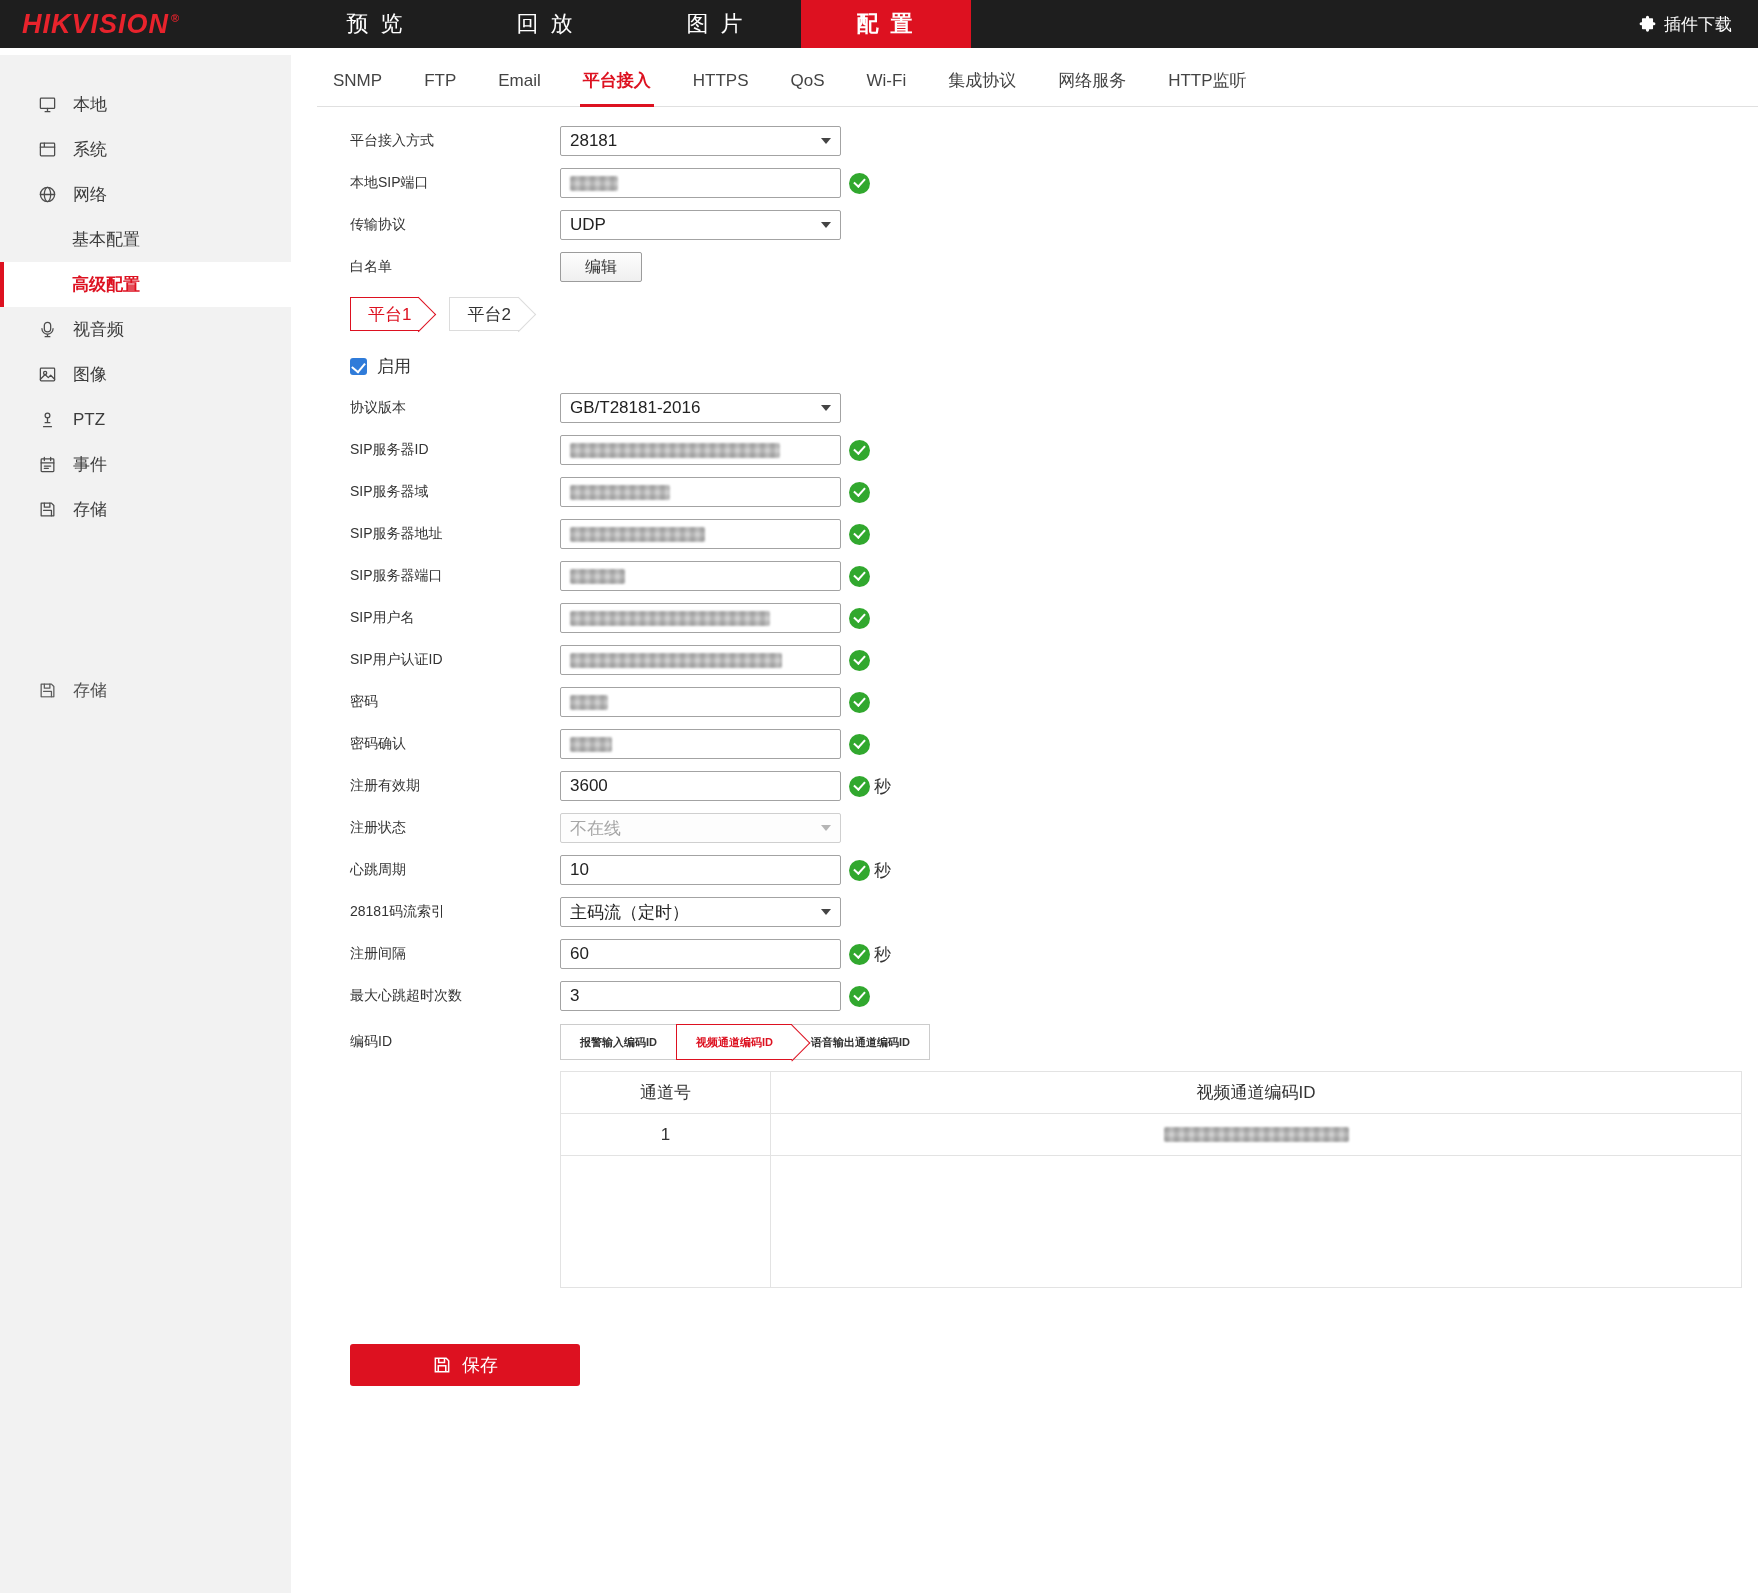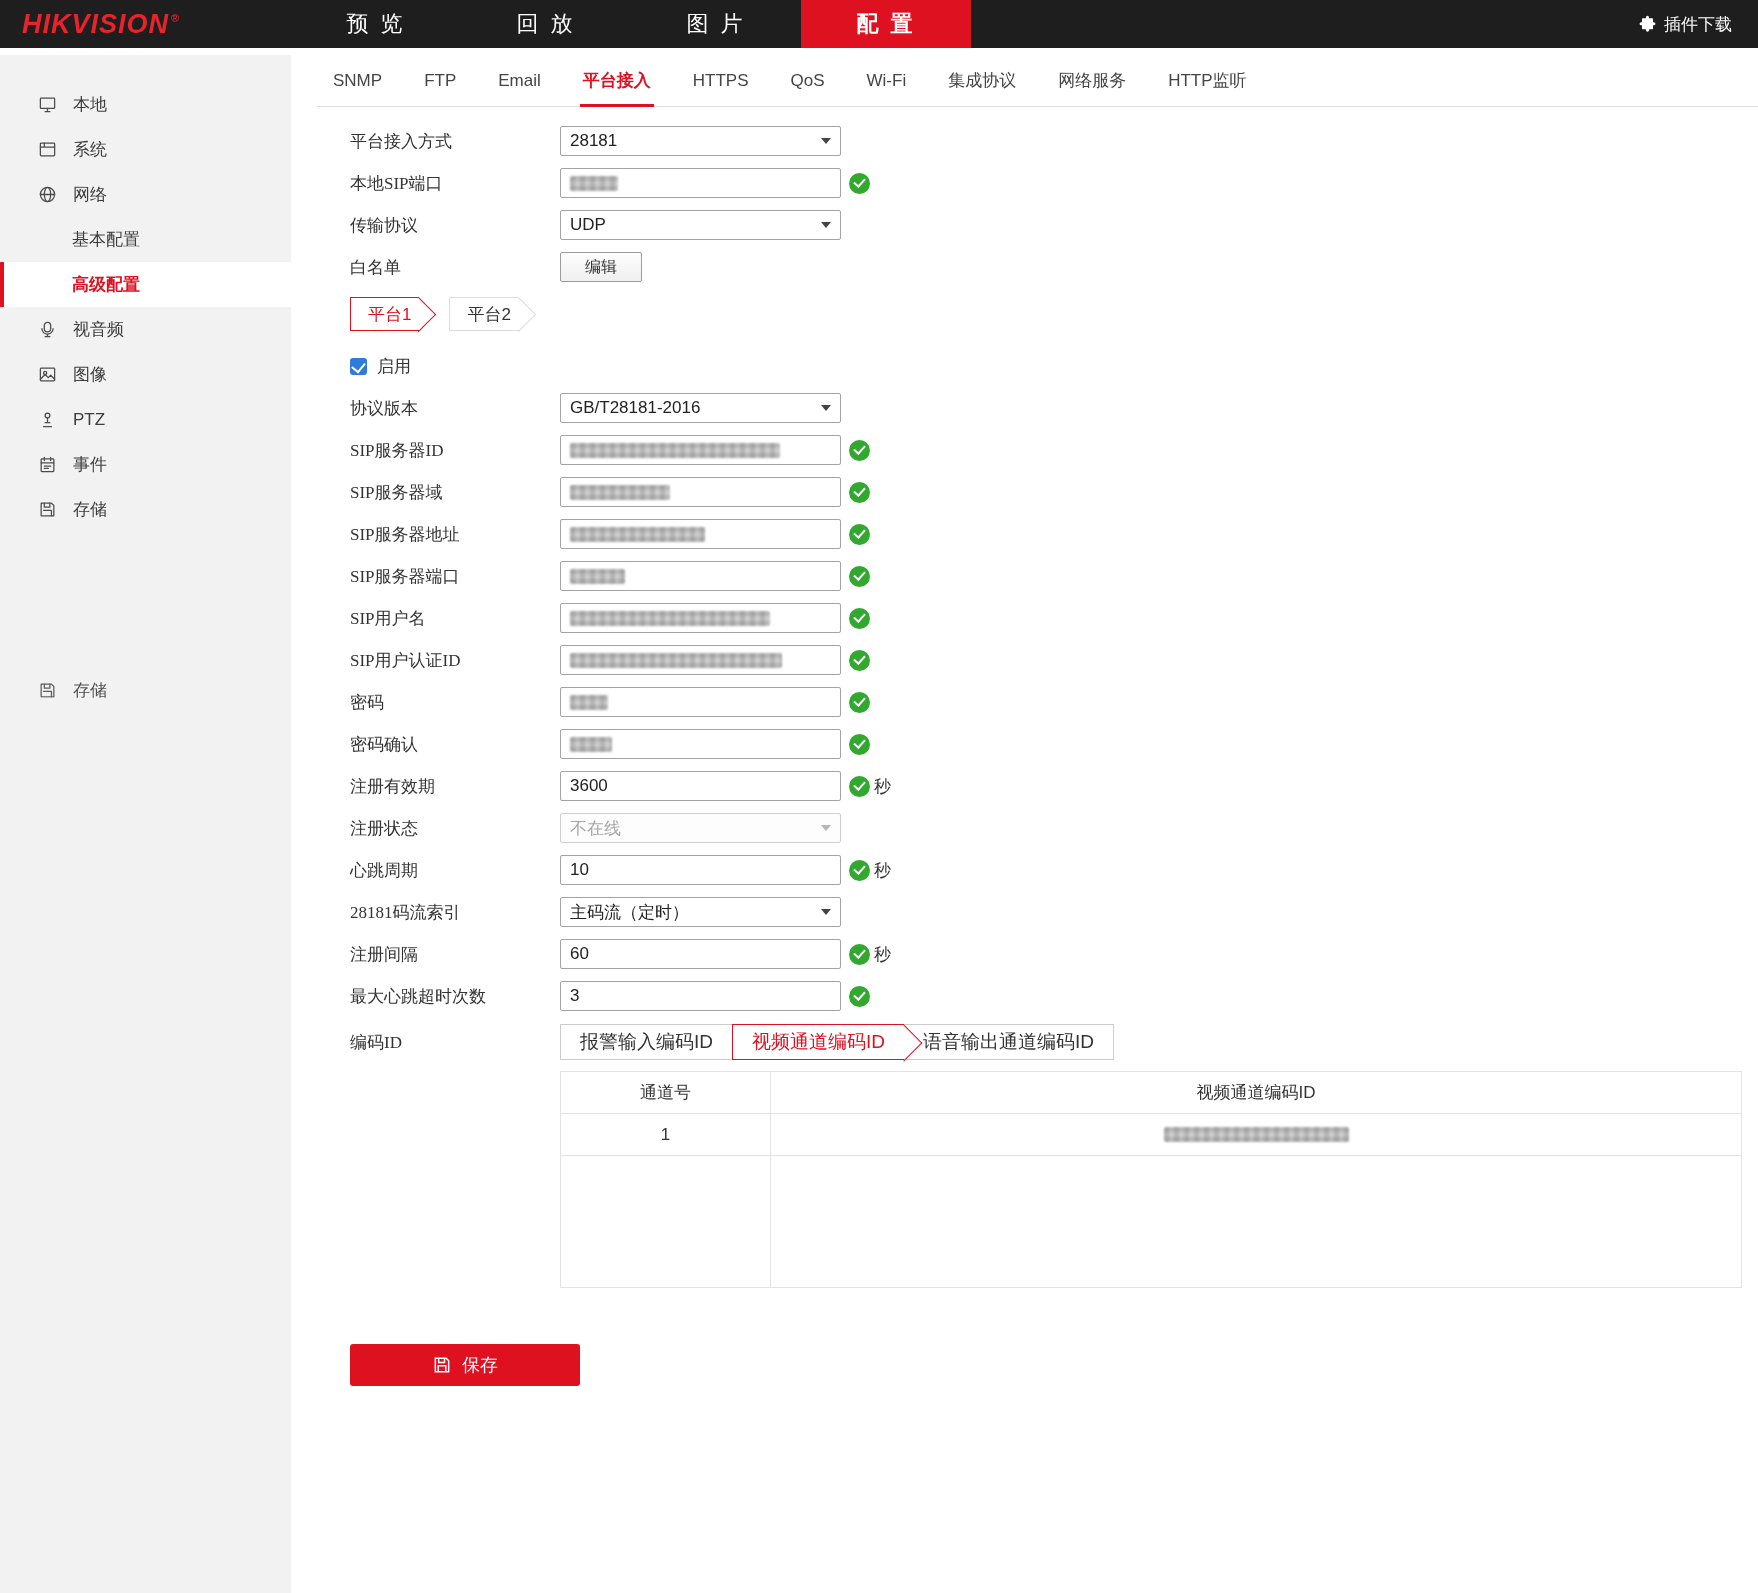--- a/index.html
+++ b/index.html
@@ -33,21 +33,21 @@
   
   .main { position:absolute; left:291px; top:55px; right:0; bottom:0; background:#fff; }
   .tabs-wrap { margin-left:26px; height:52px; border-bottom:1px solid #e0e0e0;
                display:flex; gap:42px; padding-left:16px; }
   .tab { height:100%; display:flex; align-items:center; font-size:17px; color:#444; cursor:pointer; position:relative; }
   .tab.active { color:var(--red,#dd1120); font-weight:bold; }
   .tab.active::after { content:''; position:absolute; left:-3px; right:-3px; bottom:-1px; height:3px; background:var(--red,#dd1120); }
 
   .form { padding-left:59px; padding-top:13px; }
   .frow { display:flex; align-items:center; height:42px; }
-  .flabel { width:210px; font-size:17px; color:#333;font-family:Liberation Serif, serif; }
+  .flabel { width:210px; font-size:14px; color:#333; }
 
   .sel, .inputbox { width:281px; height:30px; border:1px solid #a3a3a3; border-radius:2px; background:#fff;
                     display:flex; align-items:center; padding:0 9px; font-size:17px; color:#222; cursor:pointer; }
   .sel-val { flex:1; white-space:nowrap; overflow:hidden; }
   .chev { width:0; height:0; border-left:5px solid transparent; border-right:5px solid transparent; border-top:6px solid #444; }
   .sel.disabled { color:#a6a6a6; border-color:#cfcfcf; background:#fdfdfd; cursor:default; }
   .sel.disabled .chev { border-top-color:#b5b5b5; }
 
   .editbtn { width:82px; height:30px; border:1px solid #9c9c9c; border-radius:2px;
              background:linear-gradient(#fdfdfd,#efefef); font-size:16px; color:#333;
@@ -76,21 +76,21 @@
   
   .chkrow { margin-top:13px; }
   .chk { width:17px; height:17px; border-radius:3px; background:var(--blue,#2f7bd9); position:relative; cursor:pointer; flex:none; }
   .chk::after { content:''; position:absolute; left:4px; top:2px; width:7px; height:10px;
                 border-right:2px solid #fff; border-bottom:2px solid #fff; transform:rotate(40deg); }
   .chklabel { margin-left:10px; font-size:17px; color:#333; }
 
   
   .encrow { height:46px; margin-top:2px; }
   .enc-tabs { display:flex; height:36px; border:1px solid #ccc; background:#fff; align-items:stretch; }
-  .enc-tab { position:relative; display:flex; align-items:center; padding:0 19px; font-size:19px; color:#333; cursor:pointer; }
+  .enc-tab { position:relative; display:flex; align-items:center; padding:0 19px; font-size:11px; color:#333; cursor:pointer;font-weight:bold; }
   .enc-tab.active { color:var(--red,#dd1120); border:1px solid var(--red,#dd1120); border-right:none;
                     margin:-1px 0; height:36px; align-self:flex-start; z-index:2; background:#fff; }
   .enc-tab.active::after { content:''; position:absolute; right:-13px; top:5px; width:25px; height:25px;
                            transform:rotate(45deg); border-top:1px solid var(--red,#dd1120);
                            border-right:1px solid var(--red,#dd1120); z-index:2; }
 
   
   .tbl { margin-left:210px; margin-top:6px; width:1182px; border:1px solid #e3e3e3; }
   .tbl-head, .tbl-row { display:flex; height:42px; border-bottom:1px solid #e3e3e3; font-size:17px; color:#333; }
   .tbl .c1 { width:210px; border-right:1px solid #e3e3e3; display:flex; align-items:center; justify-content:center; }

